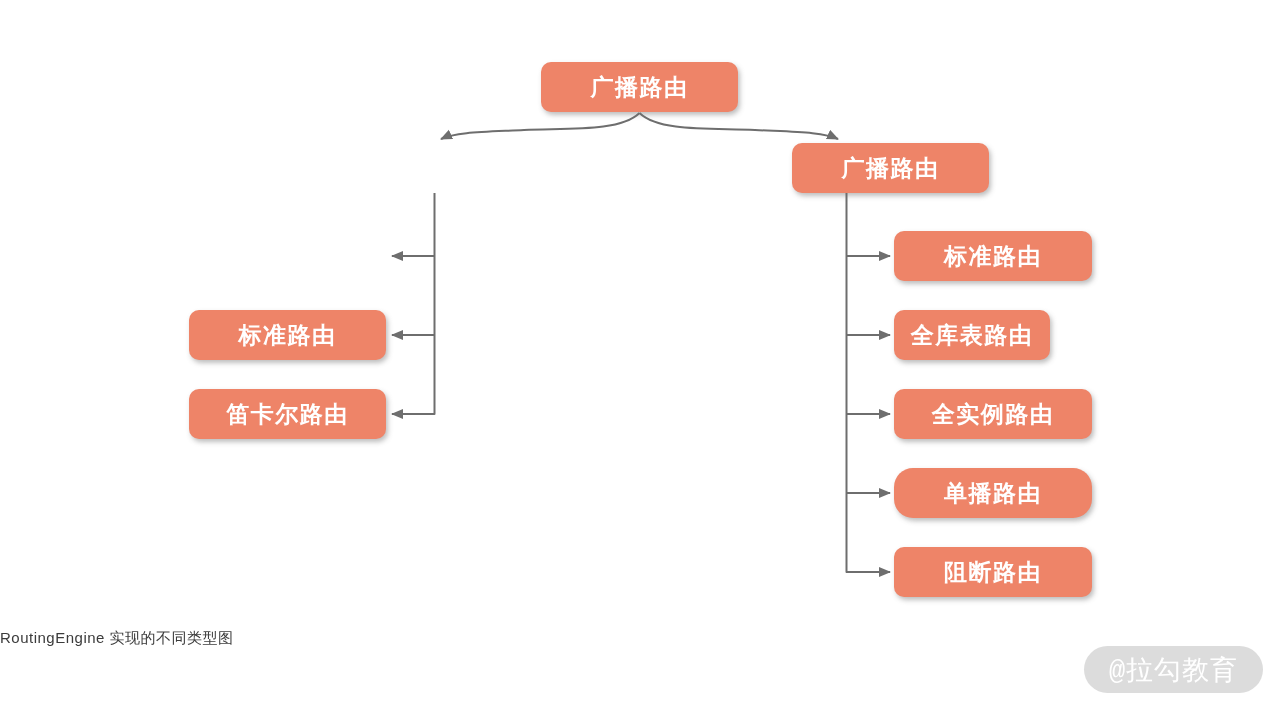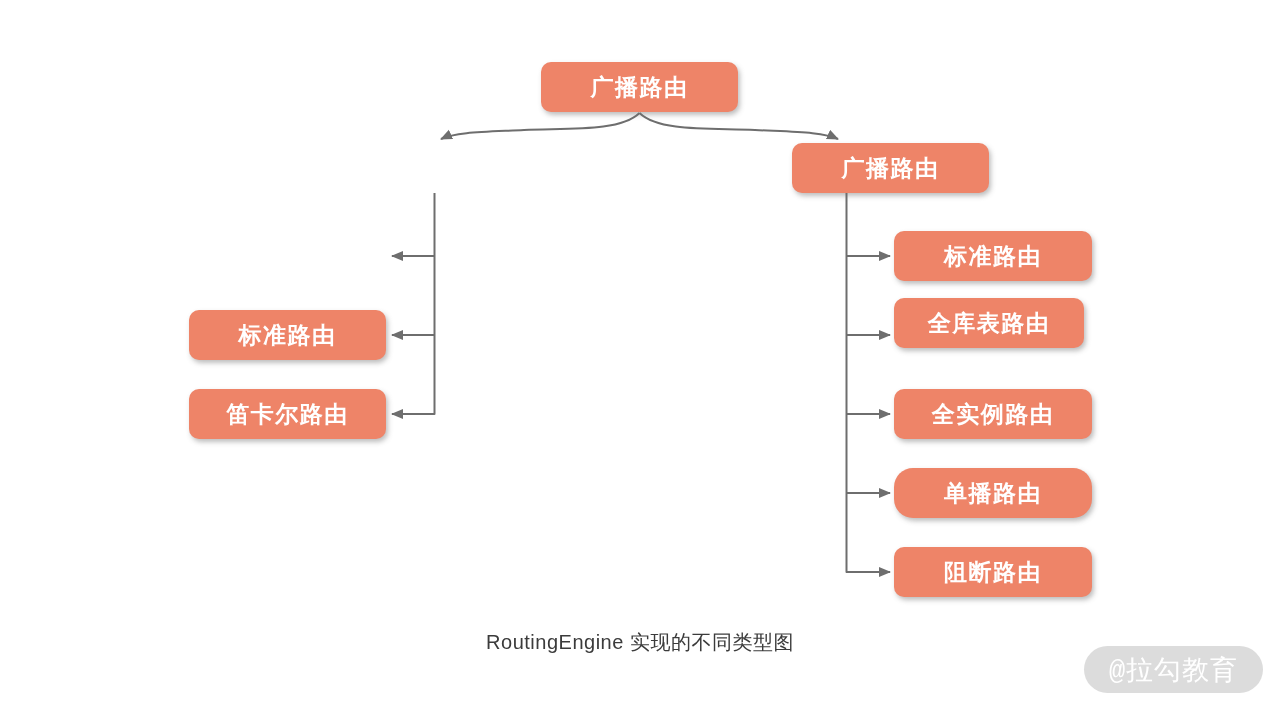--- a/index.html
+++ b/index.html
@@ -54,30 +54,29 @@
     box-shadow: 2px 3px 5px rgba(110, 110, 110, 0.45);
     white-space: nowrap;
   }
   .n-root { left: 541px; top: 62px; }
   .n-b0   { left: 336px; top: 143px; }
   .n-b1   { left: 792px; top: 143px; }
   .n-l0   { left: 189px; top: 231px; }
   .n-l1   { left: 189px; top: 310px; }
   .n-l2   { left: 189px; top: 389px; }
   .n-r0   { left: 894px; top: 231px; width: 198px; }
-  .n-r1   { left: 894px; top: 298px; width: 190px; }
+  .n-r1   { left: 894px; top: 310px; width: 156px; }
   .n-r2   { left: 894px; top: 389px; width: 198px; }
   .n-r3   { left: 894px; top: 468px; width: 198px; border-radius: 19px; }
   .n-r4   { left: 894px; top: 547px; width: 198px; }
   .caption {
     position: absolute;
     left: 0; right: 0;
     top: 629px;
-    text-align: center;
-    font-size: 20px;
+    font-size: 15px;
     color: var(--caption-text);
     letter-spacing: 0.5px;
   }
   .watermark {
     position: absolute;
     left: 1084px;
     top: 646px;
     width: 179px;
     height: 47px;
     background: var(--watermark-bg);

